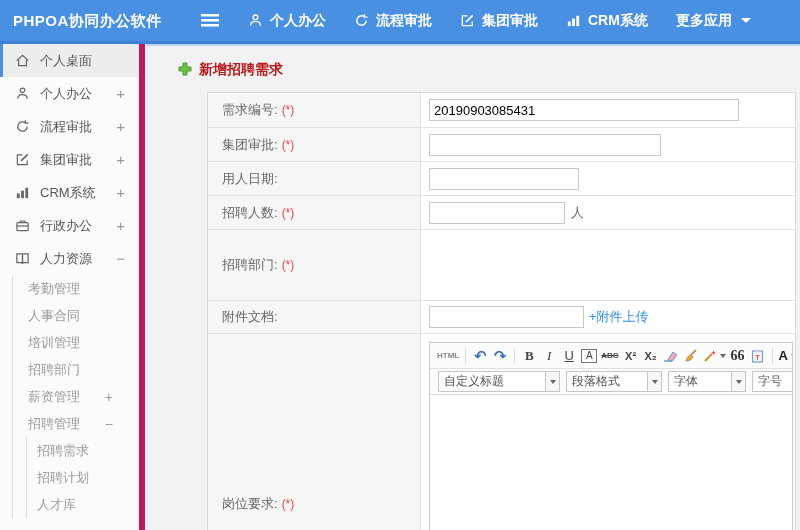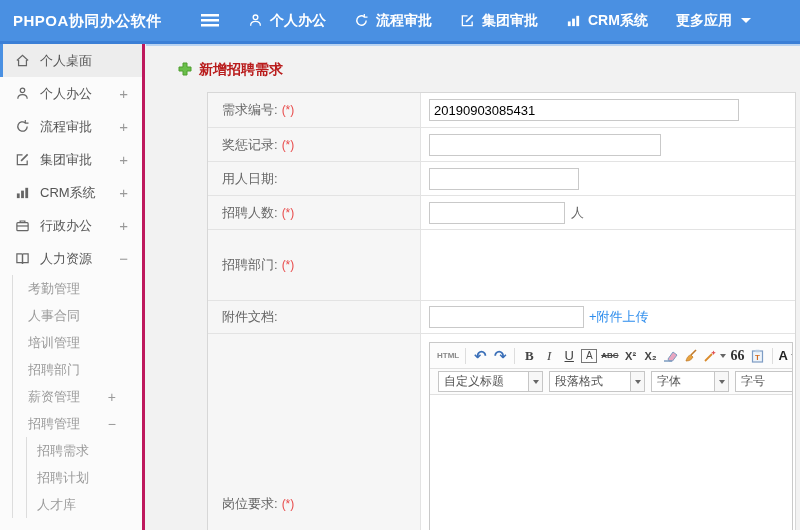--- a/index.html
+++ b/index.html
@@ -17,21 +17,21 @@
                      linear-gradient(#fff 0 0) 0 10px/100% 2.5px no-repeat; }
   .topnav { position:absolute; left:248px; top:0; height:41px; display:flex; align-items:center; gap:28px; }
   .topnav-item { display:flex; align-items:center; gap:7px; color:#fff; font-size:14px;
                  font-weight:bold; cursor:pointer; white-space:nowrap; }
   .topnav-item svg { display:block; }
   .caret-down { width:0; height:0; border-left:5px solid transparent; border-right:5px solid transparent;
                 border-top:5px solid #fff; margin-left:2px; }
 
   
   .sidebar { position:absolute; top:44px; left:0; width:145px; height:486px;
-             background:#fbfbfb; border-right:3px solid #be185d; }
+             background:#fbfbfb; border-right:6px solid #be185d; }
   .side-item { position:relative; height:33px; display:flex; align-items:center;
                padding-left:14px; color:#555; font-size:13px; cursor:pointer; }
   .side-item.active { background:#ededed; border-left:3px solid #4a90e2; padding-left:11px; }
   .side-item .sicon { width:17px; height:16px; margin-right:9px; display:flex;
                       align-items:center; justify-content:center; color:#666; }
   .side-item .toggle { position:absolute; right:14px; color:#999; font-size:15px; font-weight:normal; }
   .submenu { margin-left:12px; border-left:1px solid #ddd; }
   .submenu .sub-item { position:relative; height:27px; display:flex; align-items:center;
                        padding-left:15px; color:#9a9a9a; font-size:13px; cursor:pointer; }
   .submenu .sub-item .toggle { position:absolute; right:26px; color:#999; font-size:14px; }
@@ -268,21 +268,21 @@
           <span>需求编号:</span>
           <span class="req">(*)</span>
         </div>
         <div class="fv">
           <input class="inp" style="width: 310px;" value="20190903085431">
         </div>
       </div>
 
       <div class="frow" style="height:34px;">
         <div class="fl">
-          <span>奖惩记录:</span>
+          <span>集团审批:</span>
           <span class="req">(*)</span>
         </div>
         <div class="fv">
           <input class="inp" style="width: 232px;" value="">
         </div>
       </div>
 
       <div class="frow" style="height:34px;">
         <div class="fl">
           <span>用人日期:</span>
@@ -370,21 +370,21 @@
               </span>
               <span class="tsep"></span>
               <span class="ti t-fontcolor">
                 <span>A</span>
                 <span class="mini-caret"></span>
               </span>
 
             </div>
 
             <div class="tb">
-              <span class="sel" style="width:105px;">
+              <span class="sel" style="width:122px;">
                 <span class="sel-label" style="flex:1;">自定义标题</span>
                 <span class="sel-btn">
                     <span class="mini-caret" style="margin:0;"></span>
                   </span>
               </span>
               <span class="sel" style="width:96px;">
                 <span class="sel-label" style="flex:1;">段落格式</span>
                 <span class="sel-btn">
                     <span class="mini-caret" style="margin:0;"></span>
                   </span>

